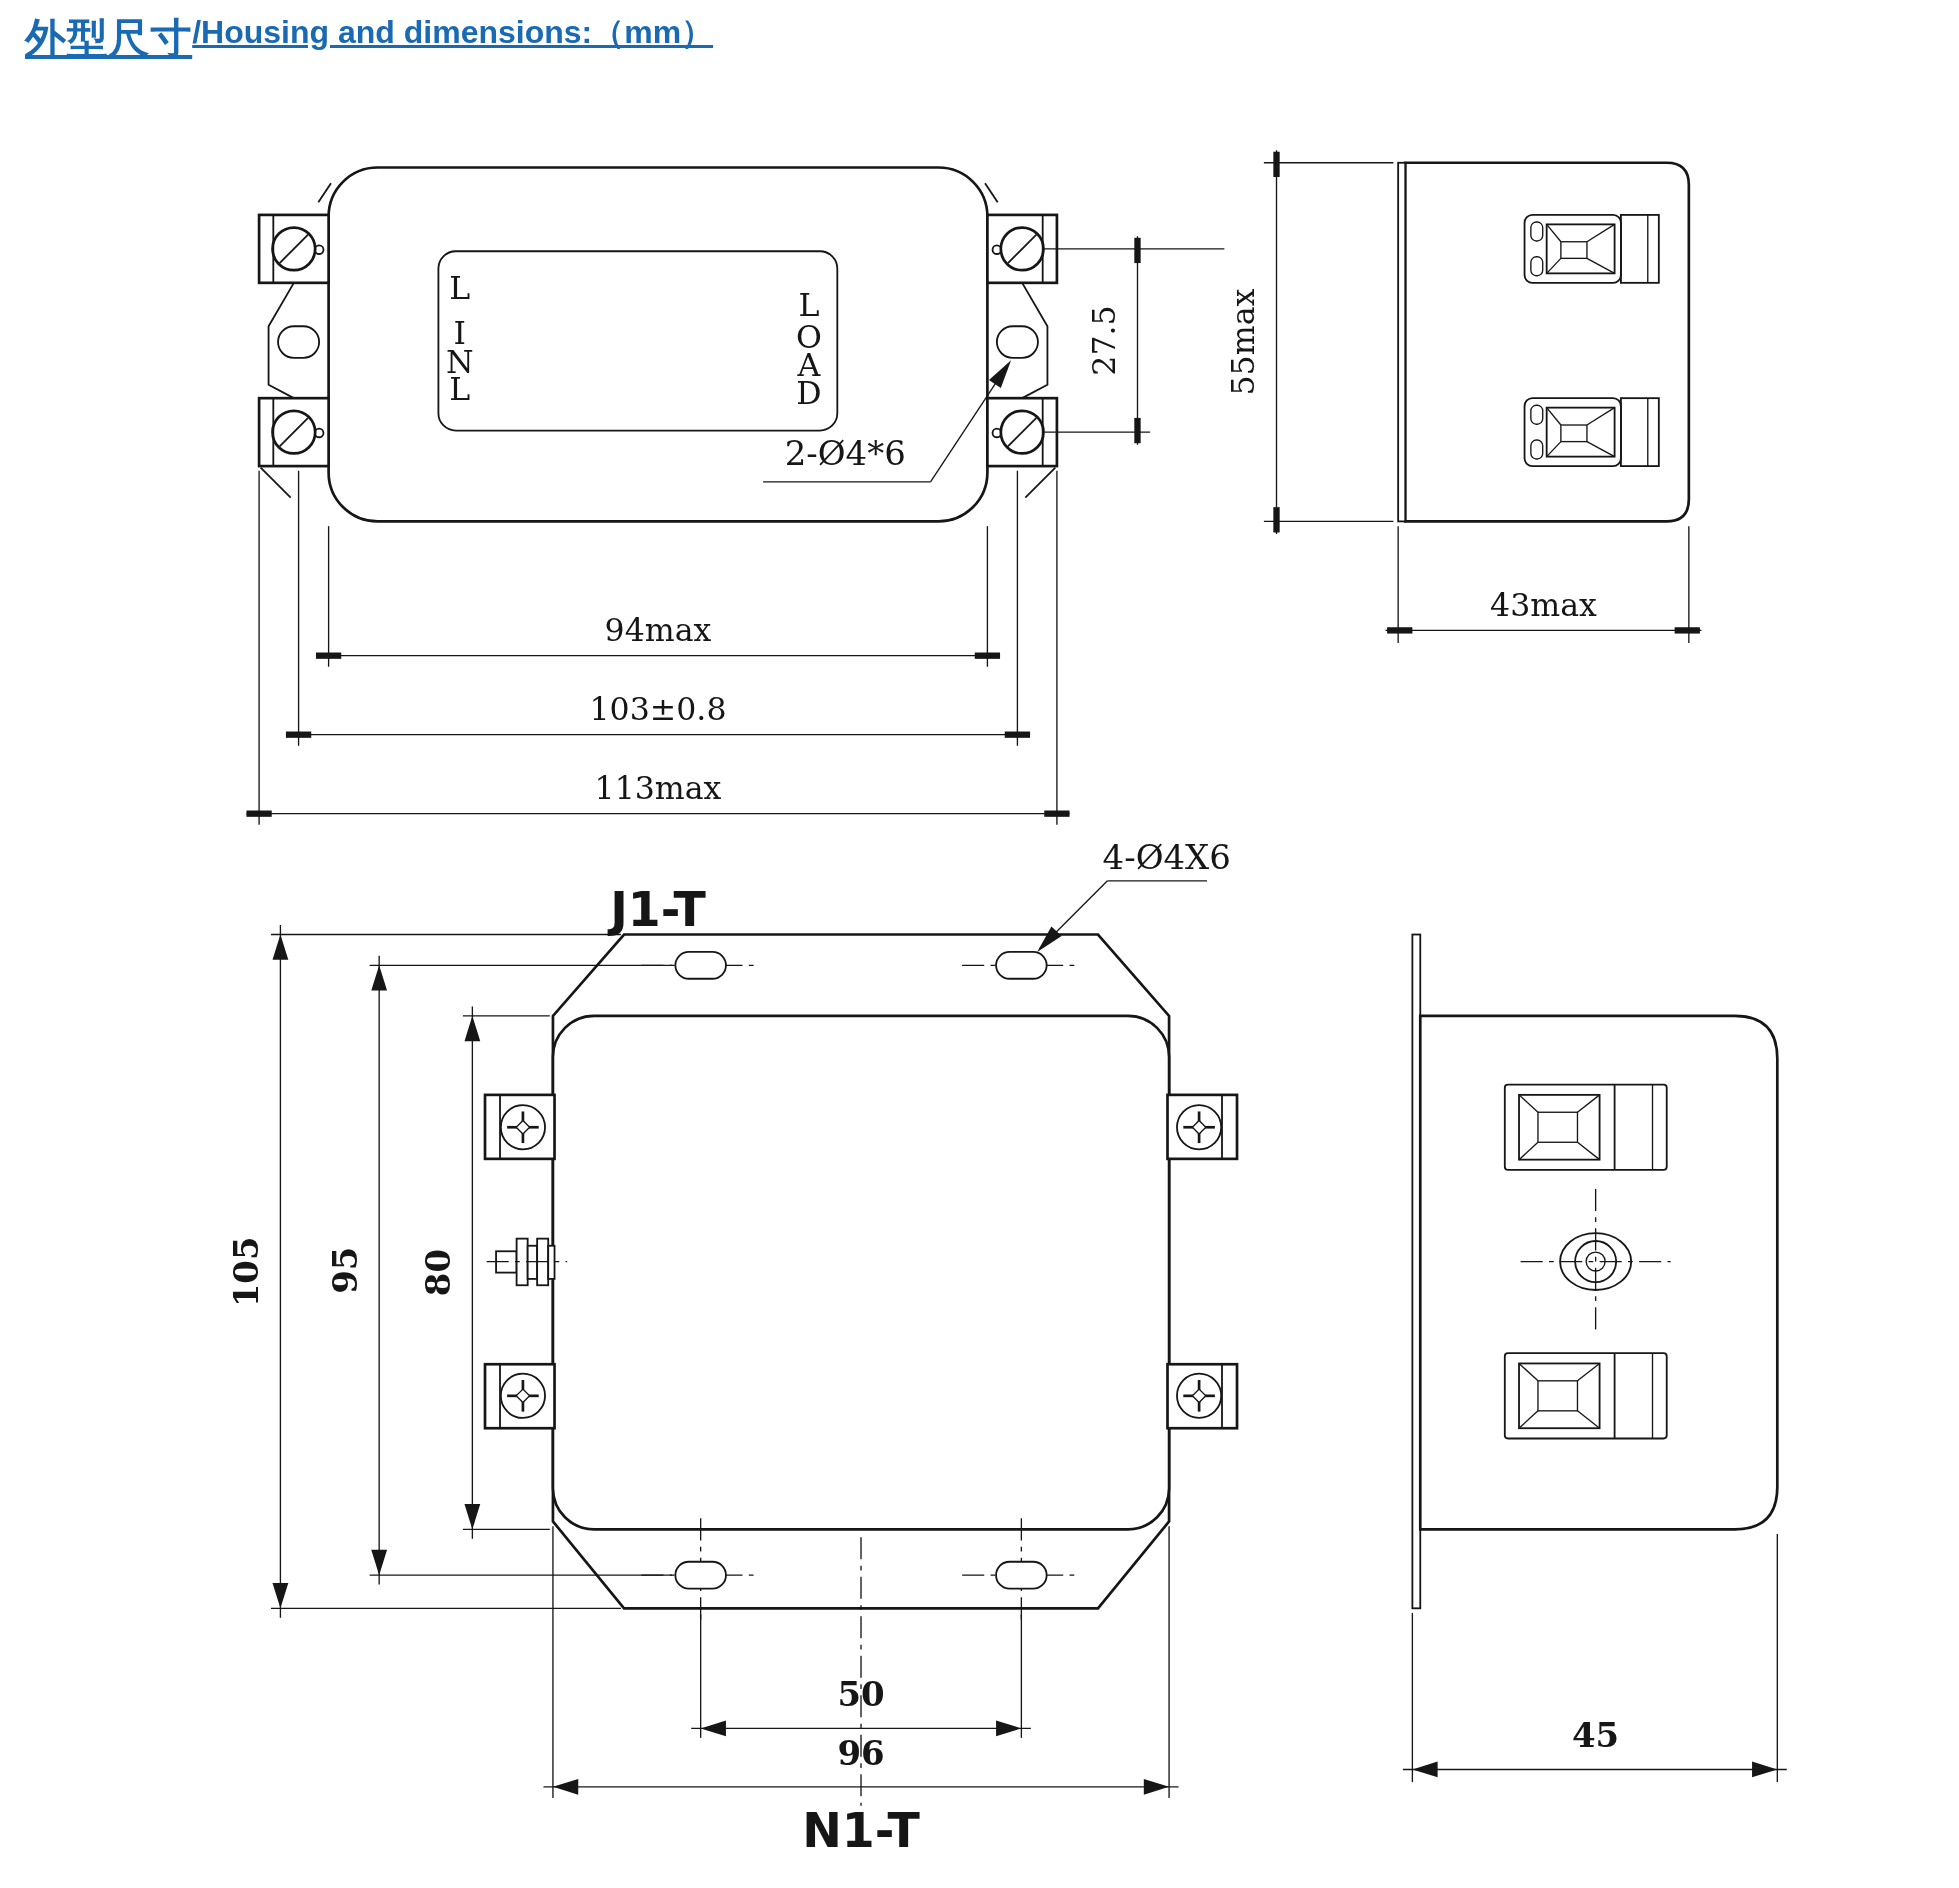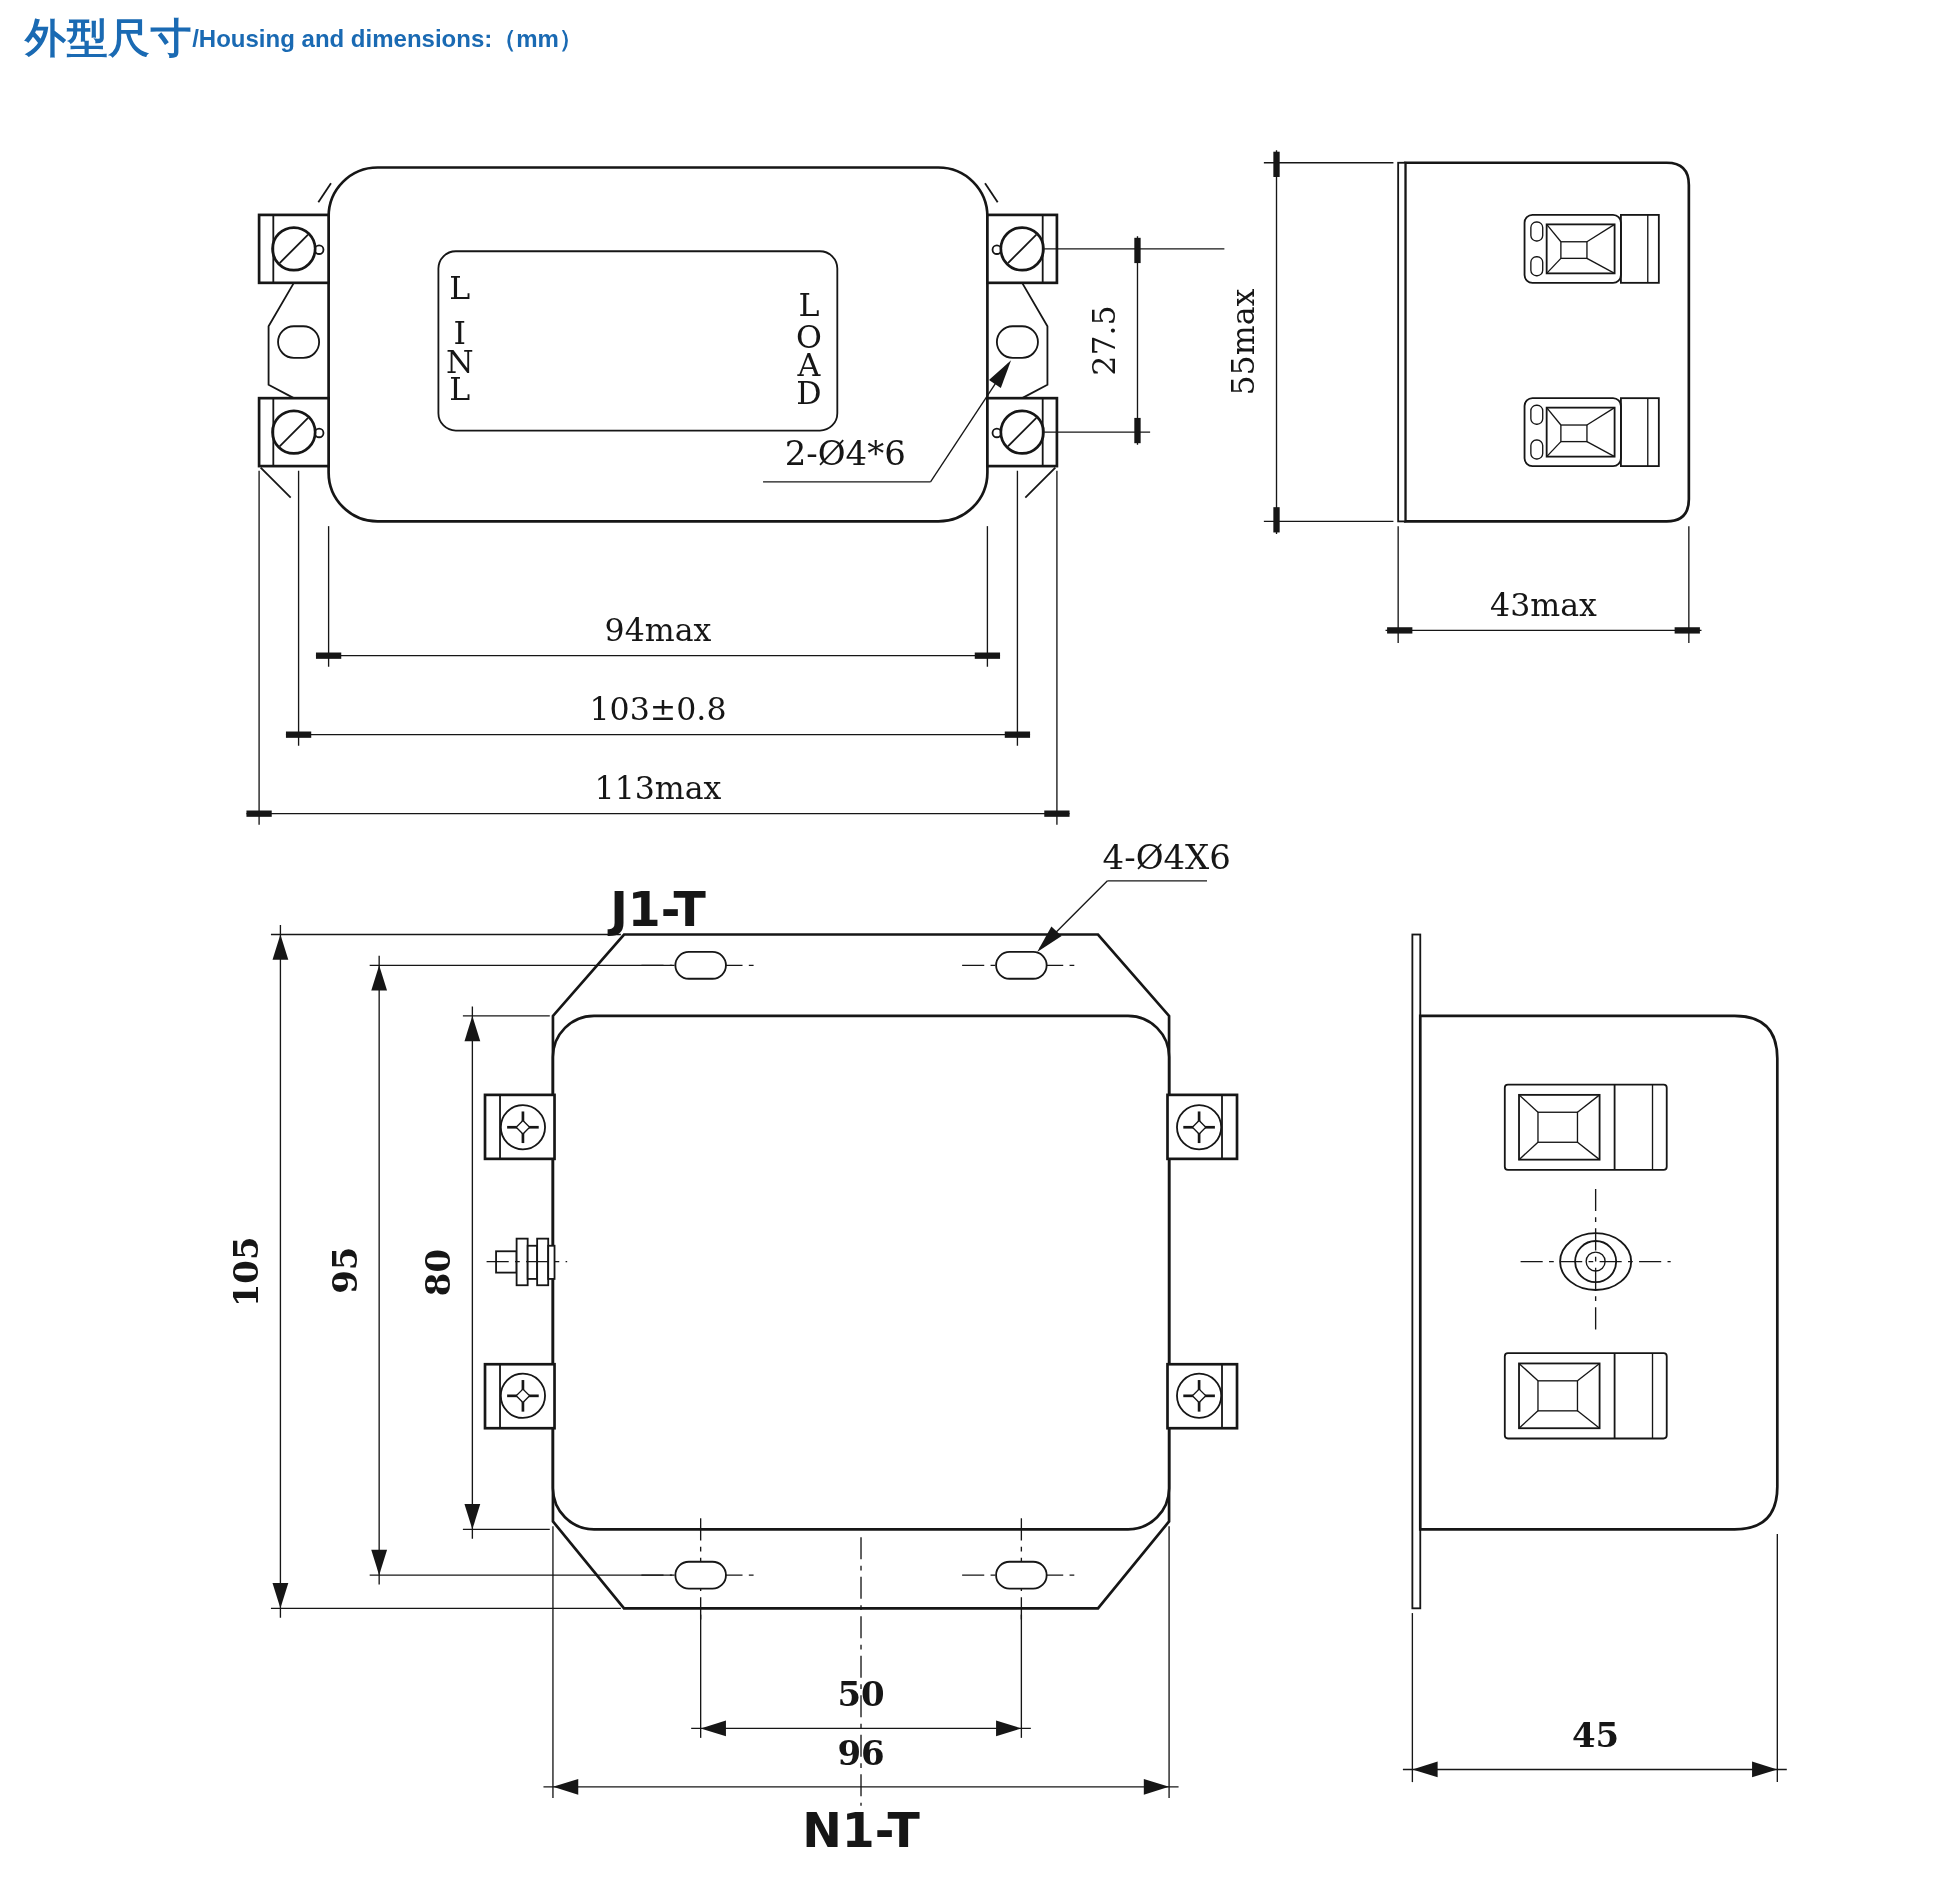--- a/index.html
+++ b/index.html
@@ -1,21 +1,21 @@
 <!DOCTYPE html>
 <html style="font-size:12.6px"><head>
 <meta charset="utf-8">
 <style>
   html,body{margin:0;padding:0;background:#ffffff;}
   body{width:1959px;height:1888px;position:relative;overflow:hidden;
        font-family:"Liberation Sans",sans-serif;}
   .sheet{position:absolute;inset:0;background:#fff;}
-  header.pgtitle{position:absolute;left:25px;top:11px;display:flex;align-items:center;z-index:2;}
+  header.pgtitle{position:absolute;left:25px;top:11px;display:flex;align-items:flex-start;z-index:2;text-decoration:underline;}
   .t-zh{font-size:41px;font-weight:700;letter-spacing:0.8px;}
-  .t-en{font-size:24px;font-weight:600;}
+  .t-en{font-size:32px;font-weight:600;}
   svg.drawing{position:absolute;left:0;top:0;width:1959px;height:1888px;}
   svg .ln{fill:none;stroke:#161616;stroke-linecap:butt;stroke-linejoin:miter;}
   svg .s3{stroke-width:3.4px;}
   svg .s2{stroke-width:2.3px;}
   svg .s15{stroke-width:1.7px;}
   svg .wf{fill:#ffffff;}
   svg .cl{stroke-dasharray:28 8 6 8;}
   svg .fillb{fill:#161616;stroke:none;}
   svg text{fill:#161616;}
   .dt{font-family:"DejaVu Serif",serif;font-size:40px;text-anchor:middle;}

